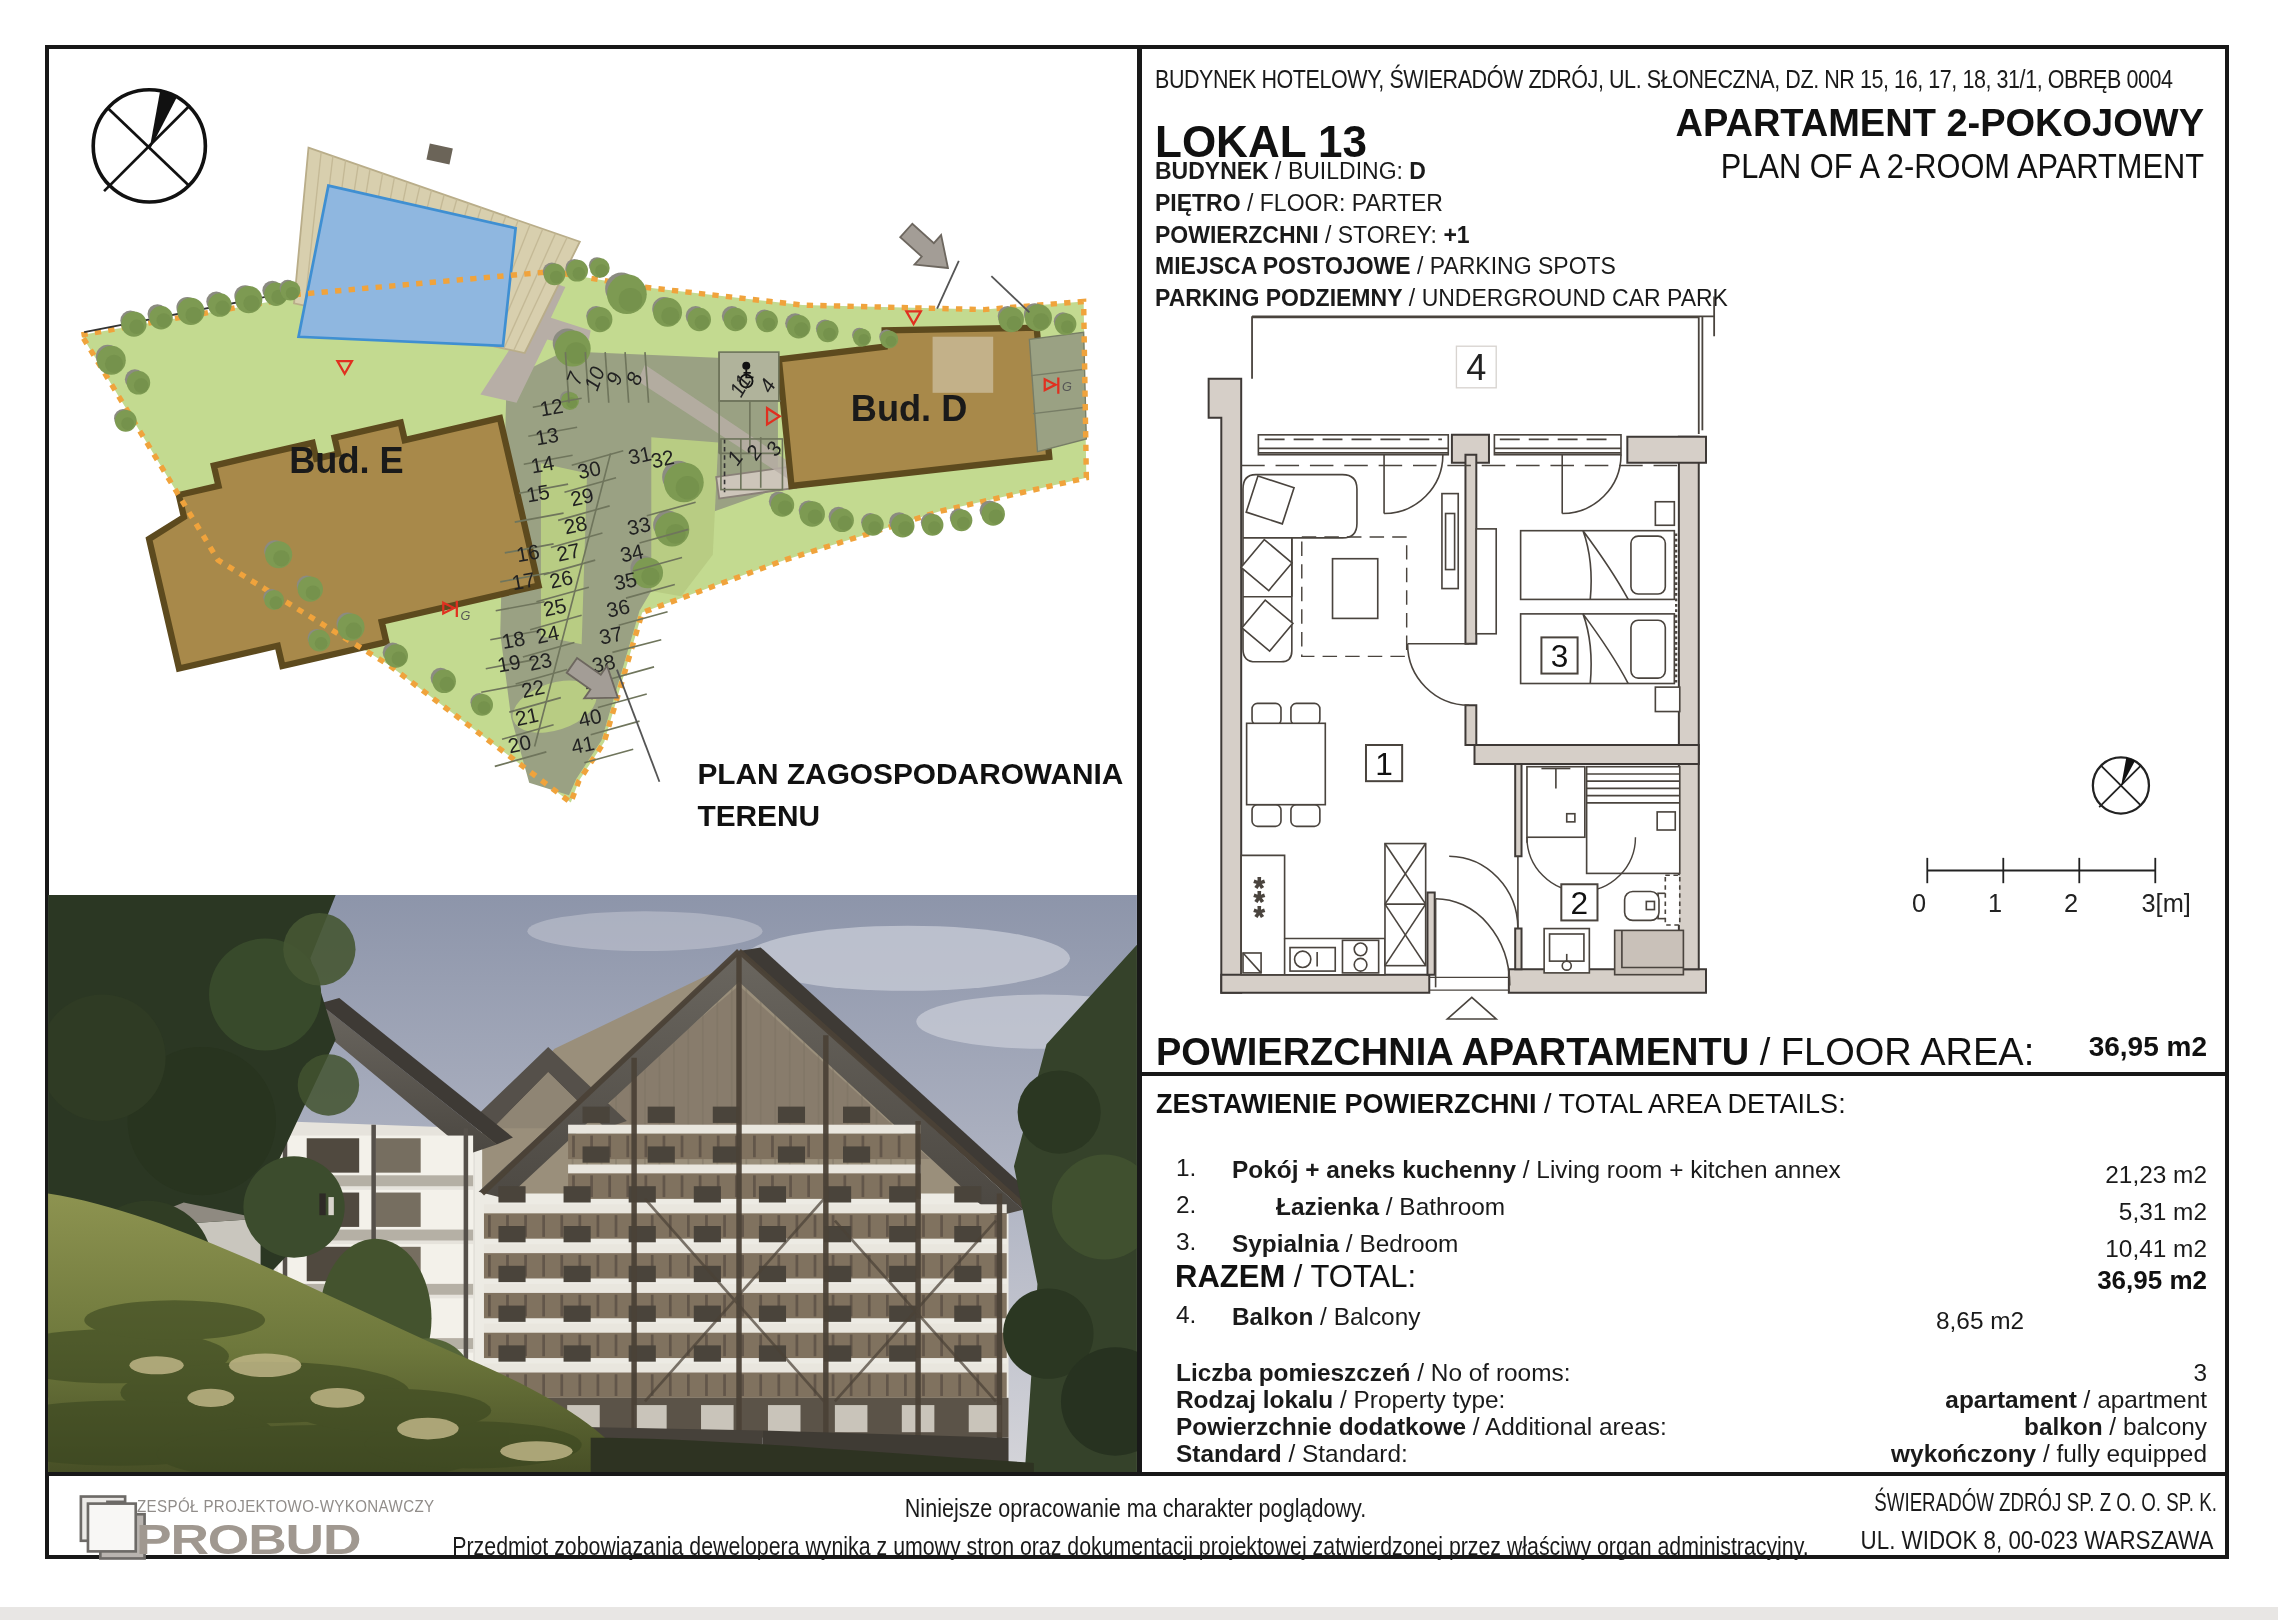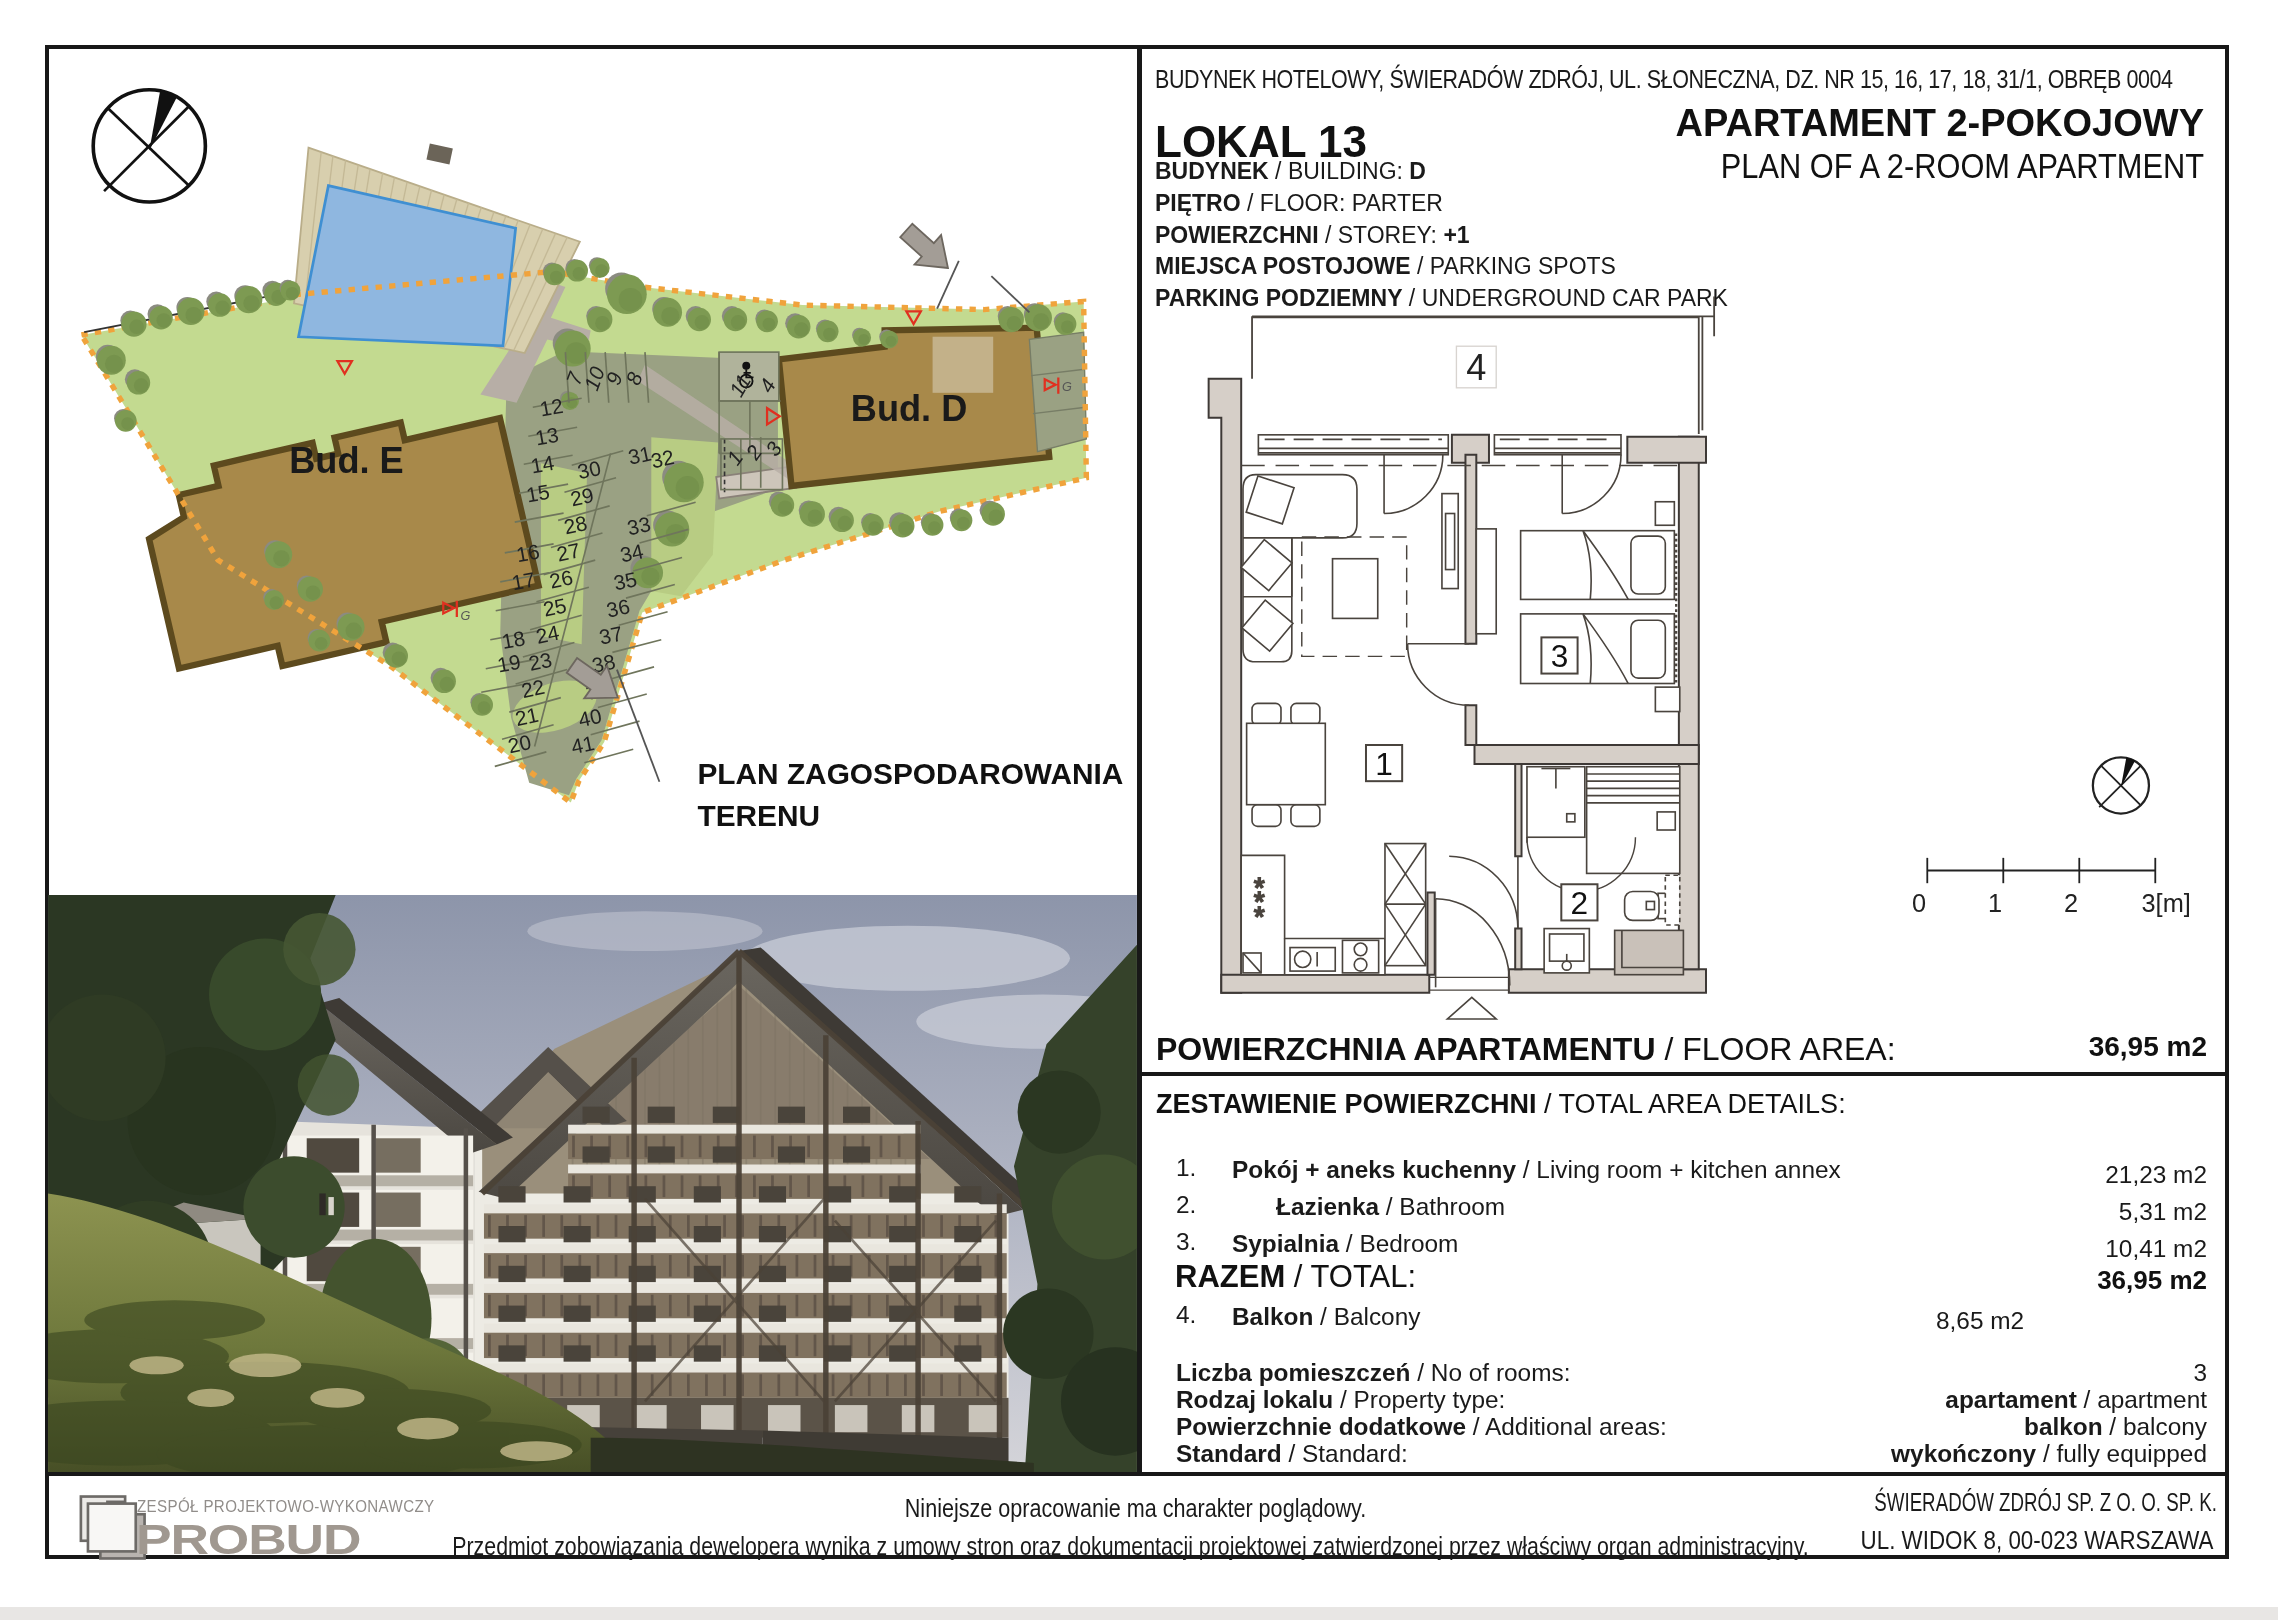--- a/index.html
+++ b/index.html
@@ -12,21 +12,21 @@
 <div class="abs" style="left:0px;top:1607px;width:2279px;height:12.7px;background:#e8e6e4;"></div>
 <div class="abs" style="left:1155px;top:65px;font-size:25px;color:#1a1a1a;letter-spacing:-0.5px;white-space:nowrap;transform:scaleX(0.86);transform-origin:left;">BUDYNEK HOTELOWY, ŚWIERADÓW ZDRÓJ, UL. SŁONECZNA, DZ. NR 15, 16, 17, 18, 31/1, OBRĘB 0004</div>
 <div class="abs b" style="left:1155px;top:117px;font-size:44px;color:#111;">LOKAL 13</div>
 <div class="abs b" style="left:1447px;top:102px;width:757px;font-size:38px;color:#111;text-align:right;">APARTAMENT 2-POKOJOWY</div>
 <div class="abs" style="left:1447px;top:146px;width:757px;font-size:35px;color:#111;text-align:right;transform:scaleX(0.88);transform-origin:right;">PLAN OF A 2-ROOM APARTMENT</div>
 <div class="abs" style="left:1155px;top:158px;font-size:23px;color:#1a1a1a;"><span class="b">BUDYNEK</span> / BUILDING: <span class="b">D</span></div>
 <div class="abs" style="left:1155px;top:190px;font-size:23px;color:#1a1a1a;"><span class="b">PIĘTRO</span> / FLOOR: PARTER</div>
 <div class="abs" style="left:1155px;top:222px;font-size:23px;color:#1a1a1a;"><span class="b">POWIERZCHNI</span> / STOREY: <span class="b">+1</span></div>
 <div class="abs" style="left:1155px;top:253px;font-size:23px;color:#1a1a1a;"><span class="b">MIEJSCA POSTOJOWE</span> / PARKING SPOTS</div>
 <div class="abs" style="left:1155px;top:285px;font-size:23px;color:#1a1a1a;"><span class="b">PARKING PODZIEMNY</span> / UNDERGROUND CAR PARK</div>
-<div class="abs b" style="left:1156px;top:1031px;font-size:32px;color:#111;">POWIERZCHNIA APARTAMENTU <span style="font-weight:normal">/ FLOOR AREA:</span></div>
+<div class="abs b" style="left:1156px;top:1031px;font-size:38px;color:#111;">POWIERZCHNIA APARTAMENTU <span style="font-weight:normal">/ FLOOR AREA:</span></div>
 <div class="abs b" style="left:1936px;top:1031px;width:271px;font-size:28px;color:#111;text-align:right;">36,95 m2</div>
 <div class="abs b" style="left:1156px;top:1089px;font-size:27px;color:#111;">ZESTAWIENIE POWIERZCHNI <span style="font-weight:normal">/ TOTAL AREA DETAILS:</span></div>
 <div class="abs" style="left:1176px;top:1154px;font-size:24.4px;color:#1a1a1a;">1.</div>
 <div class="abs" style="left:1232px;top:1156px;font-size:24.4px;color:#1a1a1a;"><span class="b">Pokój + aneks kuchenny</span> / Living room + kitchen annex</div>
 <div class="abs" style="left:1936px;top:1161px;width:271px;font-size:24.4px;color:#1a1a1a;text-align:right;">21,23 m2</div>
 <div class="abs" style="left:1176px;top:1191px;font-size:24.4px;color:#1a1a1a;">2.</div>
 <div class="abs" style="left:1232px;top:1193px;font-size:24.4px;color:#1a1a1a;margin-left:44px;"><span class="b">Łazienka</span> / Bathroom</div>
 <div class="abs" style="left:1936px;top:1198px;width:271px;font-size:24.4px;color:#1a1a1a;text-align:right;">5,31 m2</div>
 <div class="abs" style="left:1176px;top:1228px;font-size:24.4px;color:#1a1a1a;">3.</div>
 <div class="abs" style="left:1232px;top:1230px;font-size:24.4px;color:#1a1a1a;"><span class="b">Sypialnia</span> / Bedroom</div>

